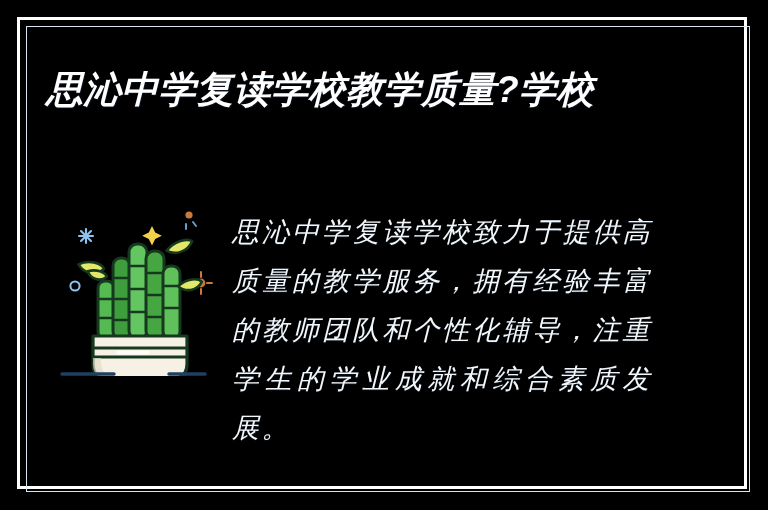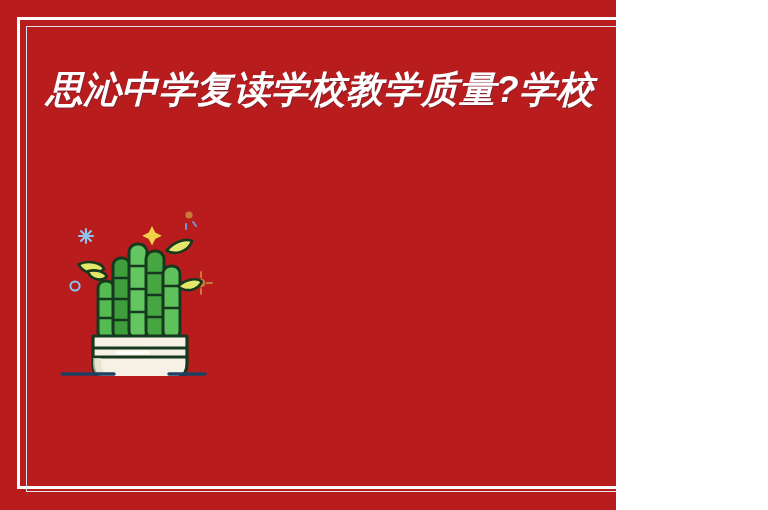--- a/index.html
+++ b/index.html
@@ -8,23 +8,23 @@
   }
   body {
     width: 768px;
     height: 510px;
     overflow: hidden;
     font-family: "Liberation Sans", sans-serif;
   }
 
   #poster {
     position: relative;
-    width: 616px;
+    width: 768px;
     height: 510px;
-    background: #b91c1c;
+    background: #000000;
     overflow: hidden;
   }
 
   
   .frame-outer {
     position: absolute;
     left: 17px;
     top: 17px;
     width: 730px;
     height: 472px;
@@ -197,15 +197,16 @@
         </g>
 
         <g stroke="#1f3f63" stroke-width="3.4" stroke-linecap="round">
           <line x1="6" y1="178" x2="58" y2="178"></line>
           <line x1="113" y1="178" x2="149" y2="178"></line>
         </g>
 
       </svg>
     </div>
 
+    <div class="body-text">思沁中学复读学校致力于提供高质量的教学服务，拥有经验丰富的教师团队和个性化辅导，注重学生的学业成就和综合素质发展。</div>
 
   </div>
 </div>
 
 </body></html>

